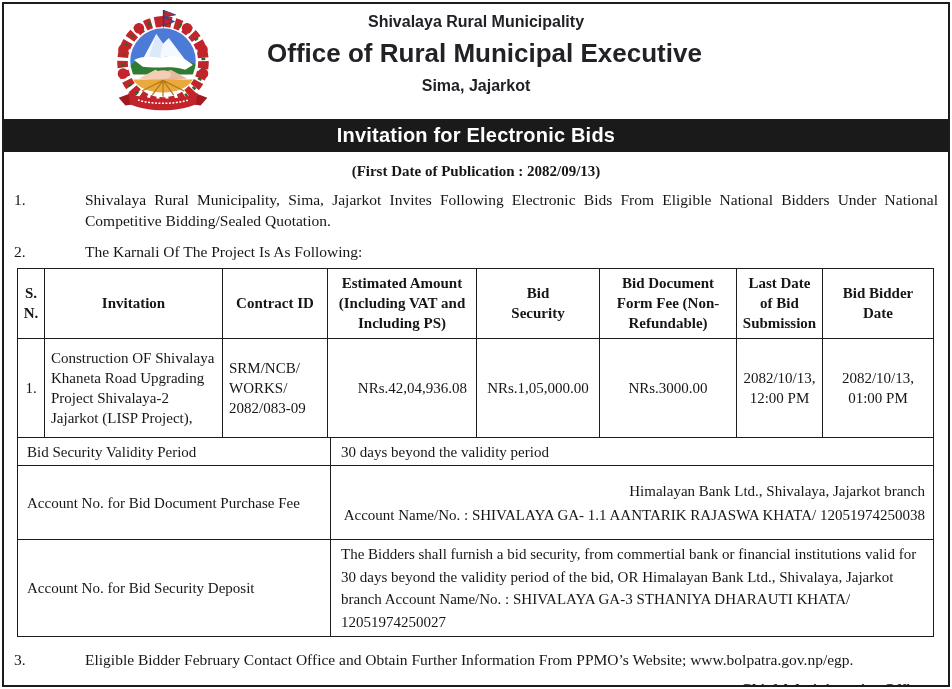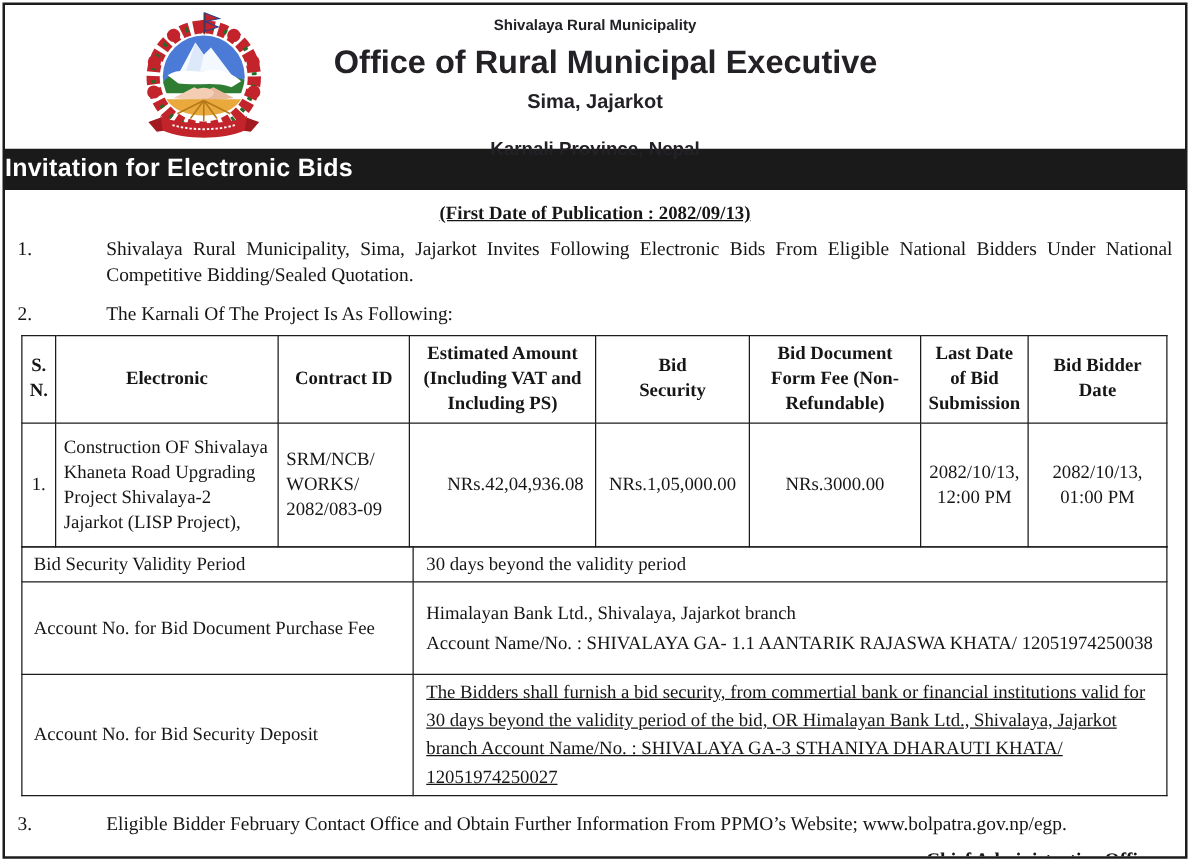--- a/index.html
+++ b/index.html
@@ -11,36 +11,36 @@
     border: 2px solid #1c1c1c; background: #ffffff; overflow: hidden;
   }
 
   
   .header { position: relative; height: 115px; }
   .logo { position: absolute; left: 106px; top: 5px; width: 106px; height: 108px; }
   .header-text {
     text-align: center; padding-top: 9px;
     font-family: "Liberation Sans", sans-serif; font-weight: bold; color: #232026;
   }
-  .org-name   { font-size: 12px; margin-bottom: 7px; }
+  .org-name   { font-size: 16px; margin-bottom: 7px; }
   .office-name{ font-size: 26px; margin-bottom: 8px; padding-left: 17px; }
-  .address    { font-size: 16px; margin-bottom: 20px; }
+  .address    { font-size: 16px; margin-bottom: 0; }
   .province   { font-size: 15px; }
 
   
   .banner {
-    height: 33px; background: #1a1a1a; color: #ffffff; 
+    height: 33px; background: #1a1a1a; color: #ffffff; text-align: center;
     font-family: "Liberation Sans", sans-serif; font-weight: bold;
     font-size: 20px; line-height: 32px; letter-spacing: 0.2px;
   }
 
   
   .publication {
     text-align: center; font-weight: bold; font-size: 15px;
-    text-decoration: underline; margin: 11px 0 9px 0;
+    margin: 11px 0 9px 0;
   }
 
   
   .clause { display: flex; margin: 0 10px 9px 10px; font-size: 15.5px; line-height: 1.38; }
   .clause-num { flex: none; width: 23px; }
   .clause-text { flex: 1; text-align: justify; margin-left: 48px; }
   .clause.tight { margin-bottom: 6px; }
 
   
   table { border-collapse: collapse; table-layout: fixed; width: 916px; margin-left: 13px; }
@@ -53,22 +53,22 @@
   .cell-center { text-align: center; }
   .cell-left { text-align: left; padding-left: 6px; }
   .cell-right { text-align: right; padding-right: 9px; }
 
   .details-table { margin-top: -1px; border-radius: 20px; }
   .details-table .row-validity { height: 28px; }
   .details-table .row-purchase { height: 74px; }
   .details-table .row-deposit  { height: 87px; }
   .details-table .label-cell { padding-left: 9px; text-align: left; }
   .details-table .value-cell { padding-left: 10px; padding-right: 8px; text-align: left; }
-  .value-line { line-height: 1.6; }
-  .value-par  { line-height: 1.5; text-align: left; text-decoration: underline; }
+  .value-line { line-height: 1.6; text-align: right; }
+  .value-par  { line-height: 1.5; text-align: left; }
 
   
   .footer-clause { margin-top: 12px; }
   .signature {
     text-align: right; font-weight: bold; font-size: 15.5px;
     margin: 9px 17px 0 0;
   }
 </style>
 </head>
 <body>
@@ -122,21 +122,20 @@
         <polygon points="20,88 9,92 16,100 23,99" fill="#a11a20"></polygon>
         <polygon points="90,88 101,92 94,100 87,99" fill="#a11a20"></polygon>
         <path d="M19,87 C34,95 76,95 91,87 L89,99 C70,107 40,107 21,99 Z" fill="#c3242b"></path>
         <path d="M29,94.5 C45,99 65,99 81,94.5" stroke="#ffffff" stroke-width="1.6" fill="none" stroke-dasharray="2 1.6"></path>
       </g>
     </svg>
     <div class="header-text">
       <div class="org-name">Shivalaya Rural Municipality</div>
       <div class="office-name">Office of Rural Municipal Executive</div>
       <div class="address">Sima, Jajarkot</div>
-      <div class="province">Karnali Province, Nepal</div>
     </div>
   </div>
 
   <div class="banner">Invitation for Electronic Bids</div>
 
   <div class="publication">(First  Date of Publication : 2082/09/13)</div>
 
   <div class="clause">
     <span class="clause-num">1.</span>
     <span class="clause-text">Shivalaya Rural Municipality, Sima, Jajarkot Invites Following Electronic Bids From Eligible National  Bidders Under National Competitive Bidding/Sealed Quotation.</span>
@@ -155,21 +154,21 @@
         <col style="width:149px">
       <col style="width:123px">
         <col style="width:137px">
         <col style="width:86px">
         <col style="width:111px">
     </colgroup>
     <tbody>
         <tr class="head-row">
       <th class="pre">S.
 N.</th>
-      <th>Electronic</th>
+      <th>Invitation</th>
       <th>Contract ID</th>
       <th class="pre">Estimated Amount
 (Including VAT and
 Including PS)</th>
       <th class="pre">Bid
 Security</th>
       <th class="pre">Bid Document
 Form Fee (Non-
 Refundable)</th>
       <th class="pre">Last Date

